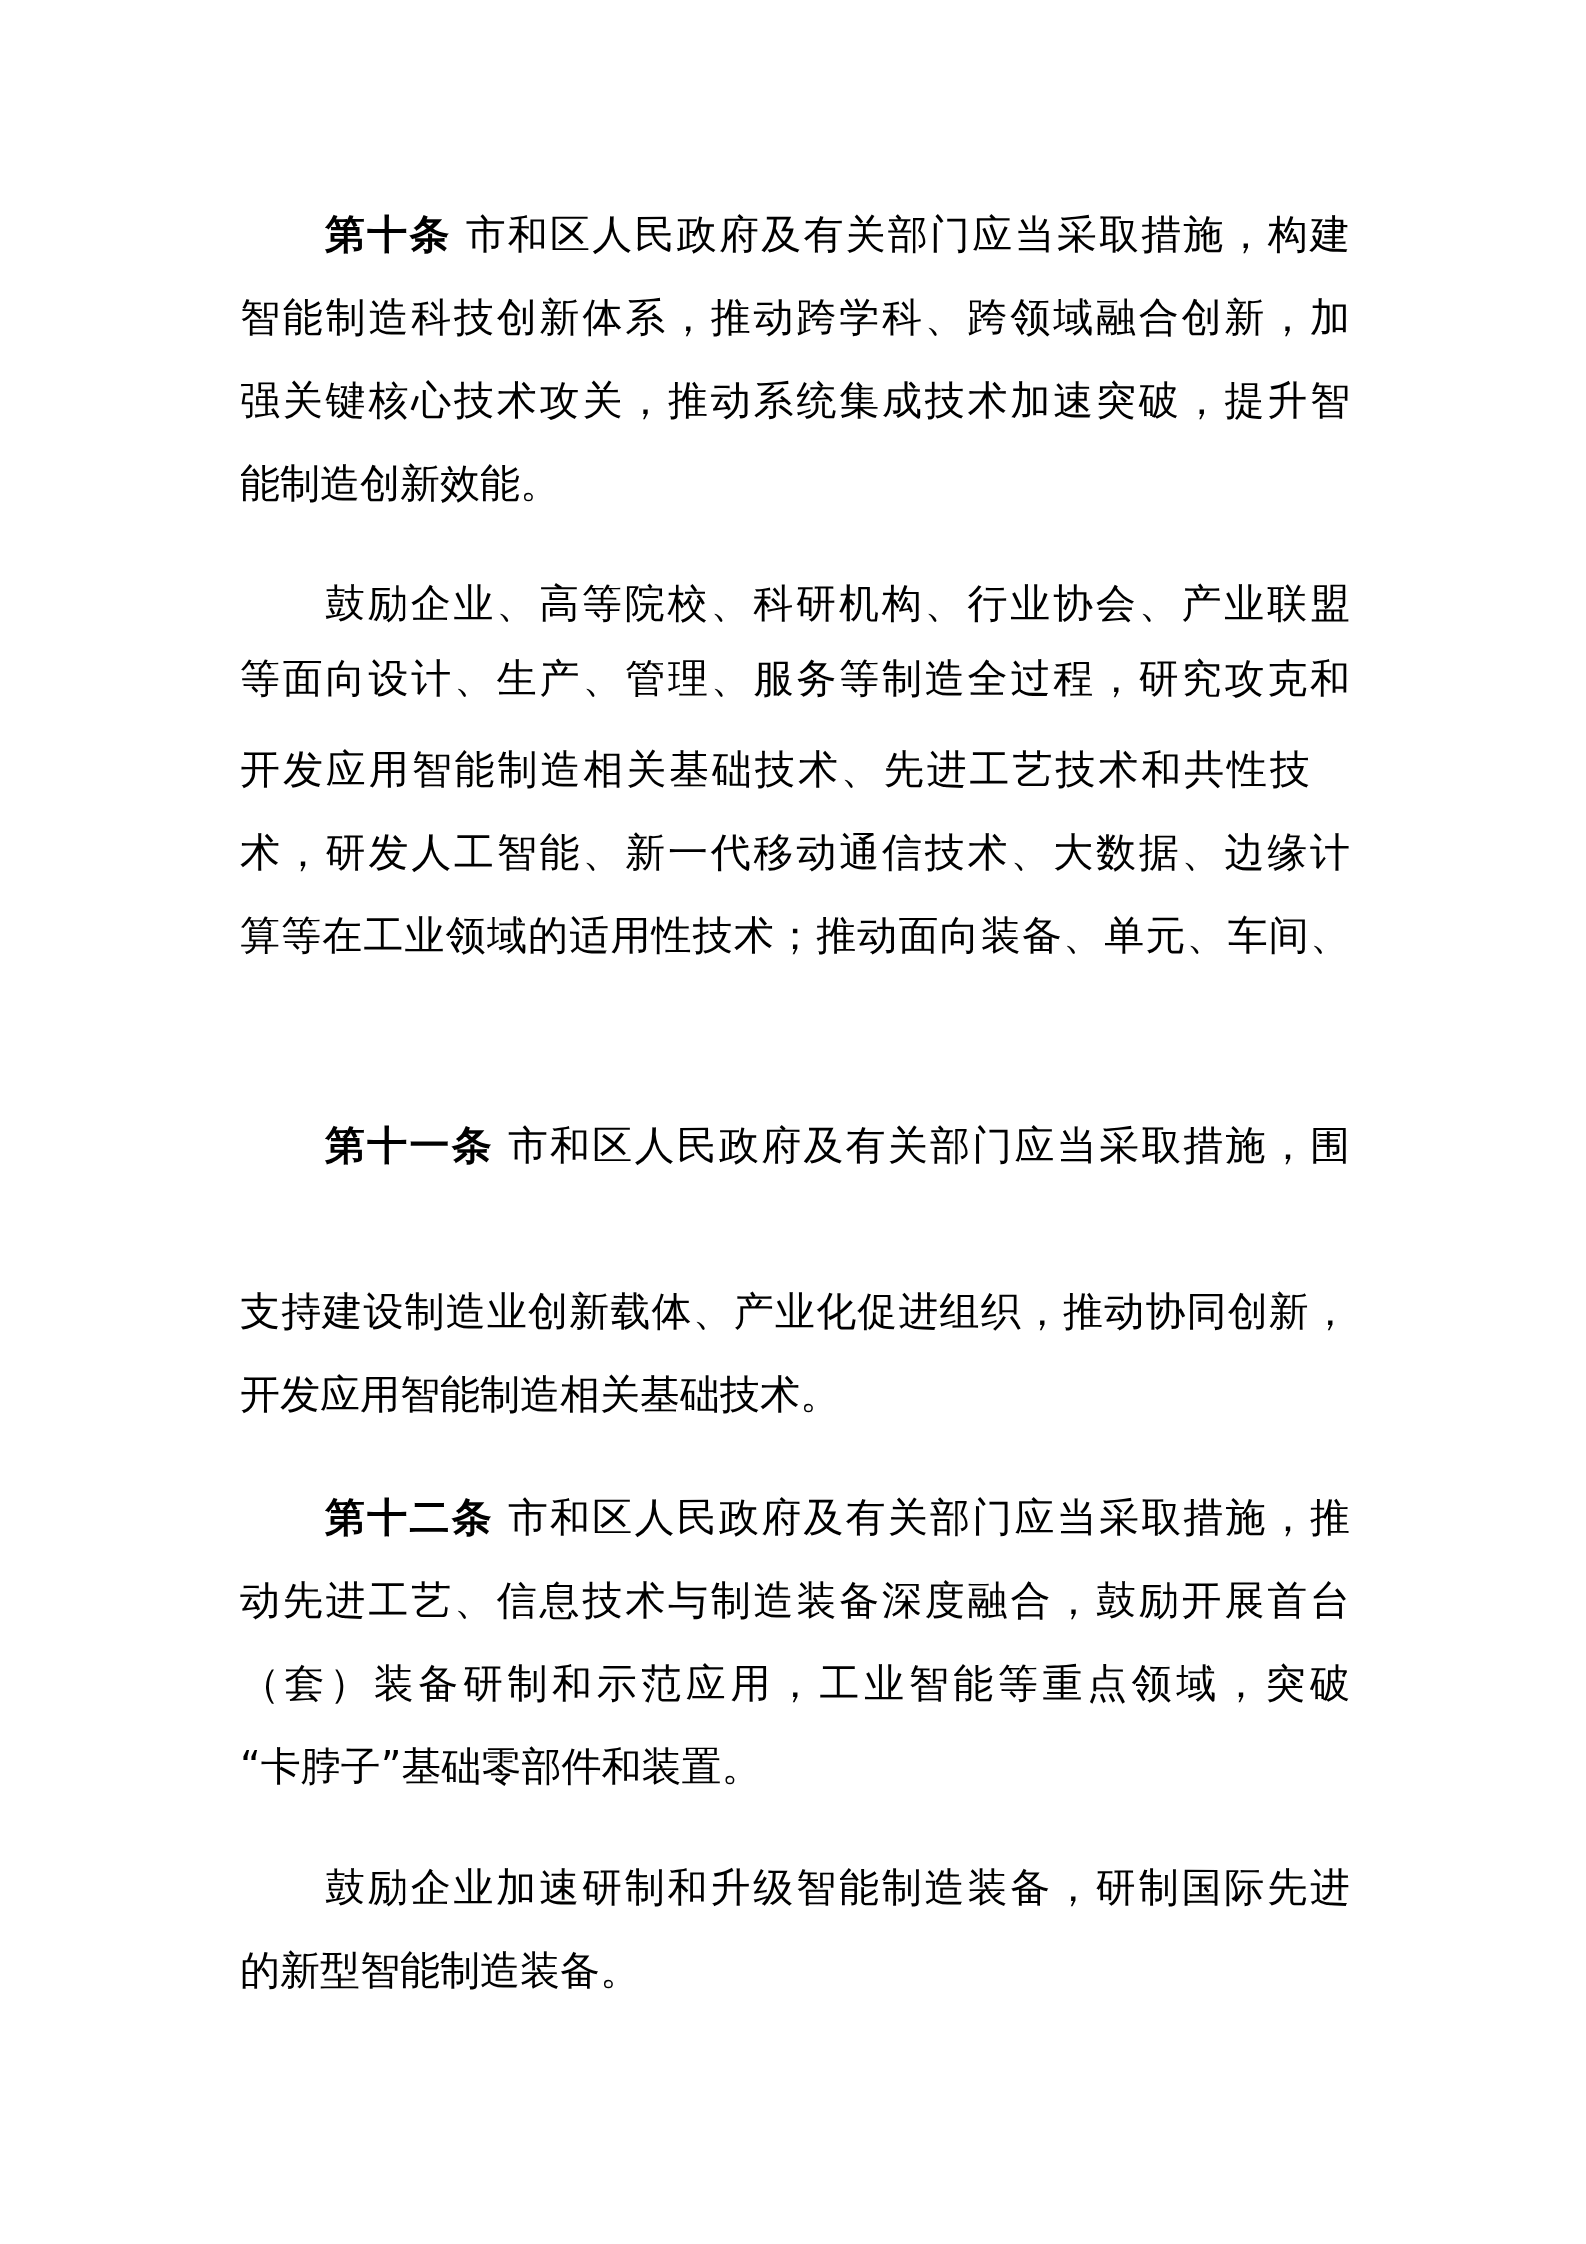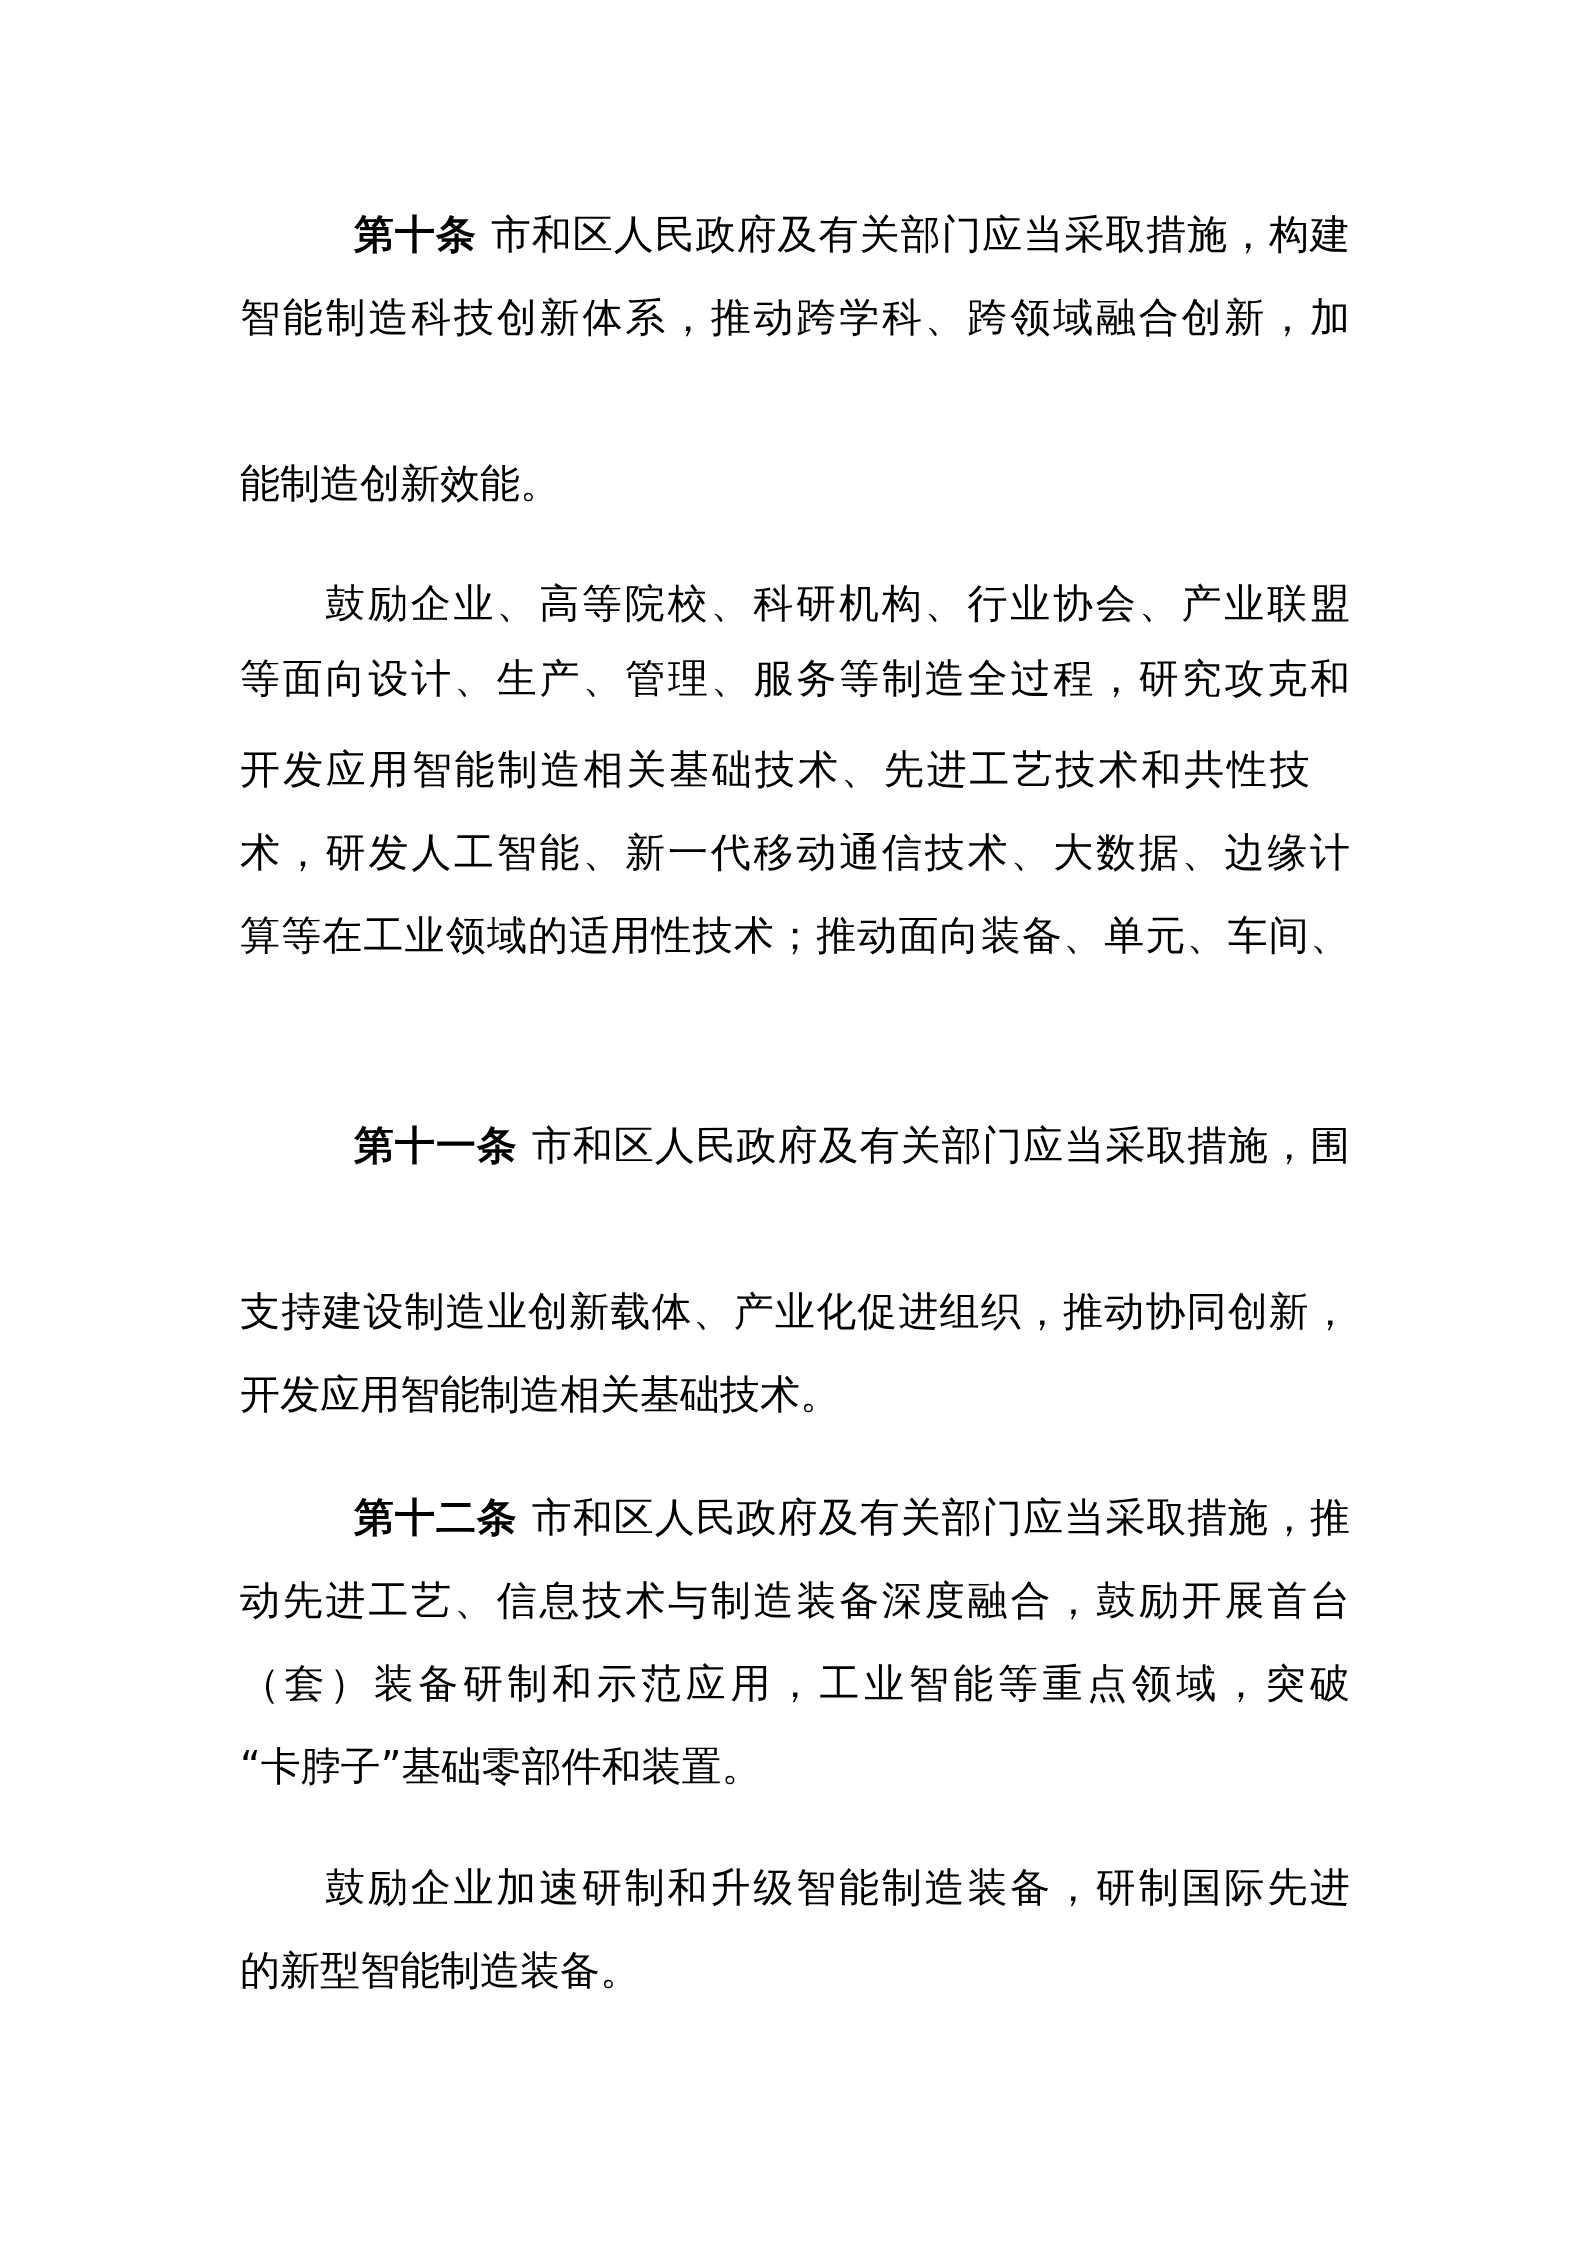--- a/index.html
+++ b/index.html
@@ -13,29 +13,30 @@
     line-height: 60px;
     font-family: "DejaVu Sans", "Liberation Sans", sans-serif;
     font-size: 40px;
     color: #000000;
     white-space: nowrap;
     text-align: justify;
     text-align-last: justify;
   }
   .line.indent { left: 325px; width: 1025px; }
   .line.last { text-align-last: left; }
-  .art { font-weight: bold; margin-right: 14px; margin-left: 29px; }
+  .art { font-weight: bold; margin-right: 14px; }
 </style>
 </head>
 <body>
 
 <div class="page">
 
   <div class="line indent" style="top:204px"><span class="art">第十条</span><span>市和区人民政府及有关部门应当采取措施，构建</span></div>
   <div class="line" style="top:287px">智能制造科技创新体系，推动跨学科、跨领域融合创新，加</div>
+  <div class="line" style="top:370px">强关键核心技术攻关，推动系统集成技术加速突破，提升智</div>
   <div class="line last" style="top:453px">能制造创新效能。</div>
 
   <div class="line indent" style="top:573px">鼓励企业、高等院校、科研机构、行业协会、产业联盟</div>
   <div class="line" style="top:648px">等面向设计、生产、管理、服务等制造全过程，研究攻克和</div>
   <div class="line" style="top:739px; width:1070px">开发应用智能制造相关基础技术、先进工艺技术和共性技</div>
   <div class="line" style="top:905px">算等在工业领域的适用性技术；推动面向装备、单元、车间、</div>
   <div class="line" style="top:822px">术，研发人工智能、新一代移动通信技术、大数据、边缘计</div>
 
   <div class="line indent" style="top:1115px"><span class="art">第十一条</span><span>市和区人民政府及有关部门应当采取措施，围</span></div>
   <div class="line" style="top:1281px">支持建设制造业创新载体、产业化促进组织，推动协同创新，</div>

